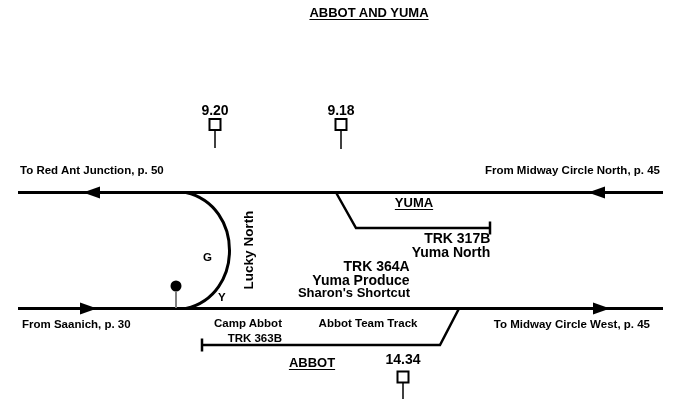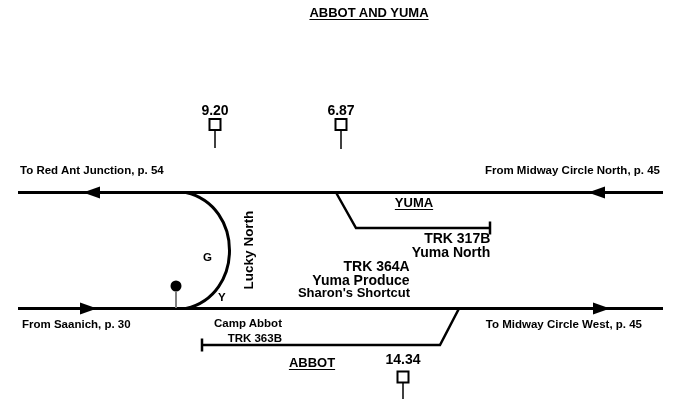--- a/index.html
+++ b/index.html
@@ -62,44 +62,45 @@
     </g>
     <g>
       <line x1="403" y1="382" x2="403" y2="399" stroke="#000" stroke-width="1.5"></line>
       <rect x="397.5" y="371.5" width="11" height="11" fill="#fff" stroke="#000" stroke-width="2"></rect>
     </g>
   </svg>
 
   <div class="lbl ctr fs13 und" style="left:369px;top:6px;">ABBOT AND YUMA</div>
 
   <div class="lbl ctr fs11" style="left:215px;top:103px;">9.20</div>
-  <div class="lbl ctr fs11" style="left:341px;top:103px;">6.87</div>
+  <div class="lbl ctr fs11" style="left:341px;top:103px;">9.18</div>
   <div class="lbl ctr fs11" style="left:403px;top:352px;">14.34</div>
 
-  <div class="lbl fs115" style="left:20px;top:164px;">To Red Ant Junction, p. 54</div>
+  <div class="lbl fs115" style="left:20px;top:164px;">To Red Ant Junction, p. 50</div>
   <div class="lbl fs115" style="right:18px;top:164px;">From Midway Circle North, p. 45</div>
   <div class="lbl fs115" style="left:22px;top:318px;">From Saanich, p. 30</div>
-  <div class="lbl fs115" style="right:36px;top:318px;text-align:center;">To Midway Circle West, p. 45</div>
+  <div class="lbl fs115" style="right:28px;top:318px;text-align:center;">To Midway Circle West, p. 45</div>
 
   <div class="lbl ctr fs13 und" style="left:414px;top:196px;">YUMA</div>
   <div class="lbl ctr fs11 stack" style="left:361px;top:232px;margin-top:28px;">
     <div>TRK 364A</div>
     <div>Yuma Produce</div>
   </div>
   <div class="lbl ctr fs11 stack" style="left:451px;top:232px;">
     <div>TRK 317B</div>
     <div>Yuma North</div>
   </div>
 
   <div class="lbl ctr fs13 und" style="left:312px;top:356px;">ABBOT</div>
   <div class="lbl ctr fs115" style="left:248px;top:316px;line-height:15px;">
     <div>Camp Abbot</div>
     <div>TRK 363B</div>
   </div>
   <div class="lbl ctr fs115" style="left:368px;top:316px;line-height:15px;">
+    <div>Abbot Team Track</div>
   </div>
 
   <div class="rot">Lucky North</div>
   <div class="lbl ctr fs13" style="left:354px;top:286px;">Sharon's Shortcut</div>
   <div class="lbl fs115" style="left:203px;top:251px;">G</div>
   <div class="lbl fs115" style="left:218px;top:291px;">Y</div>
 
 </div>
 
 </body></html>

